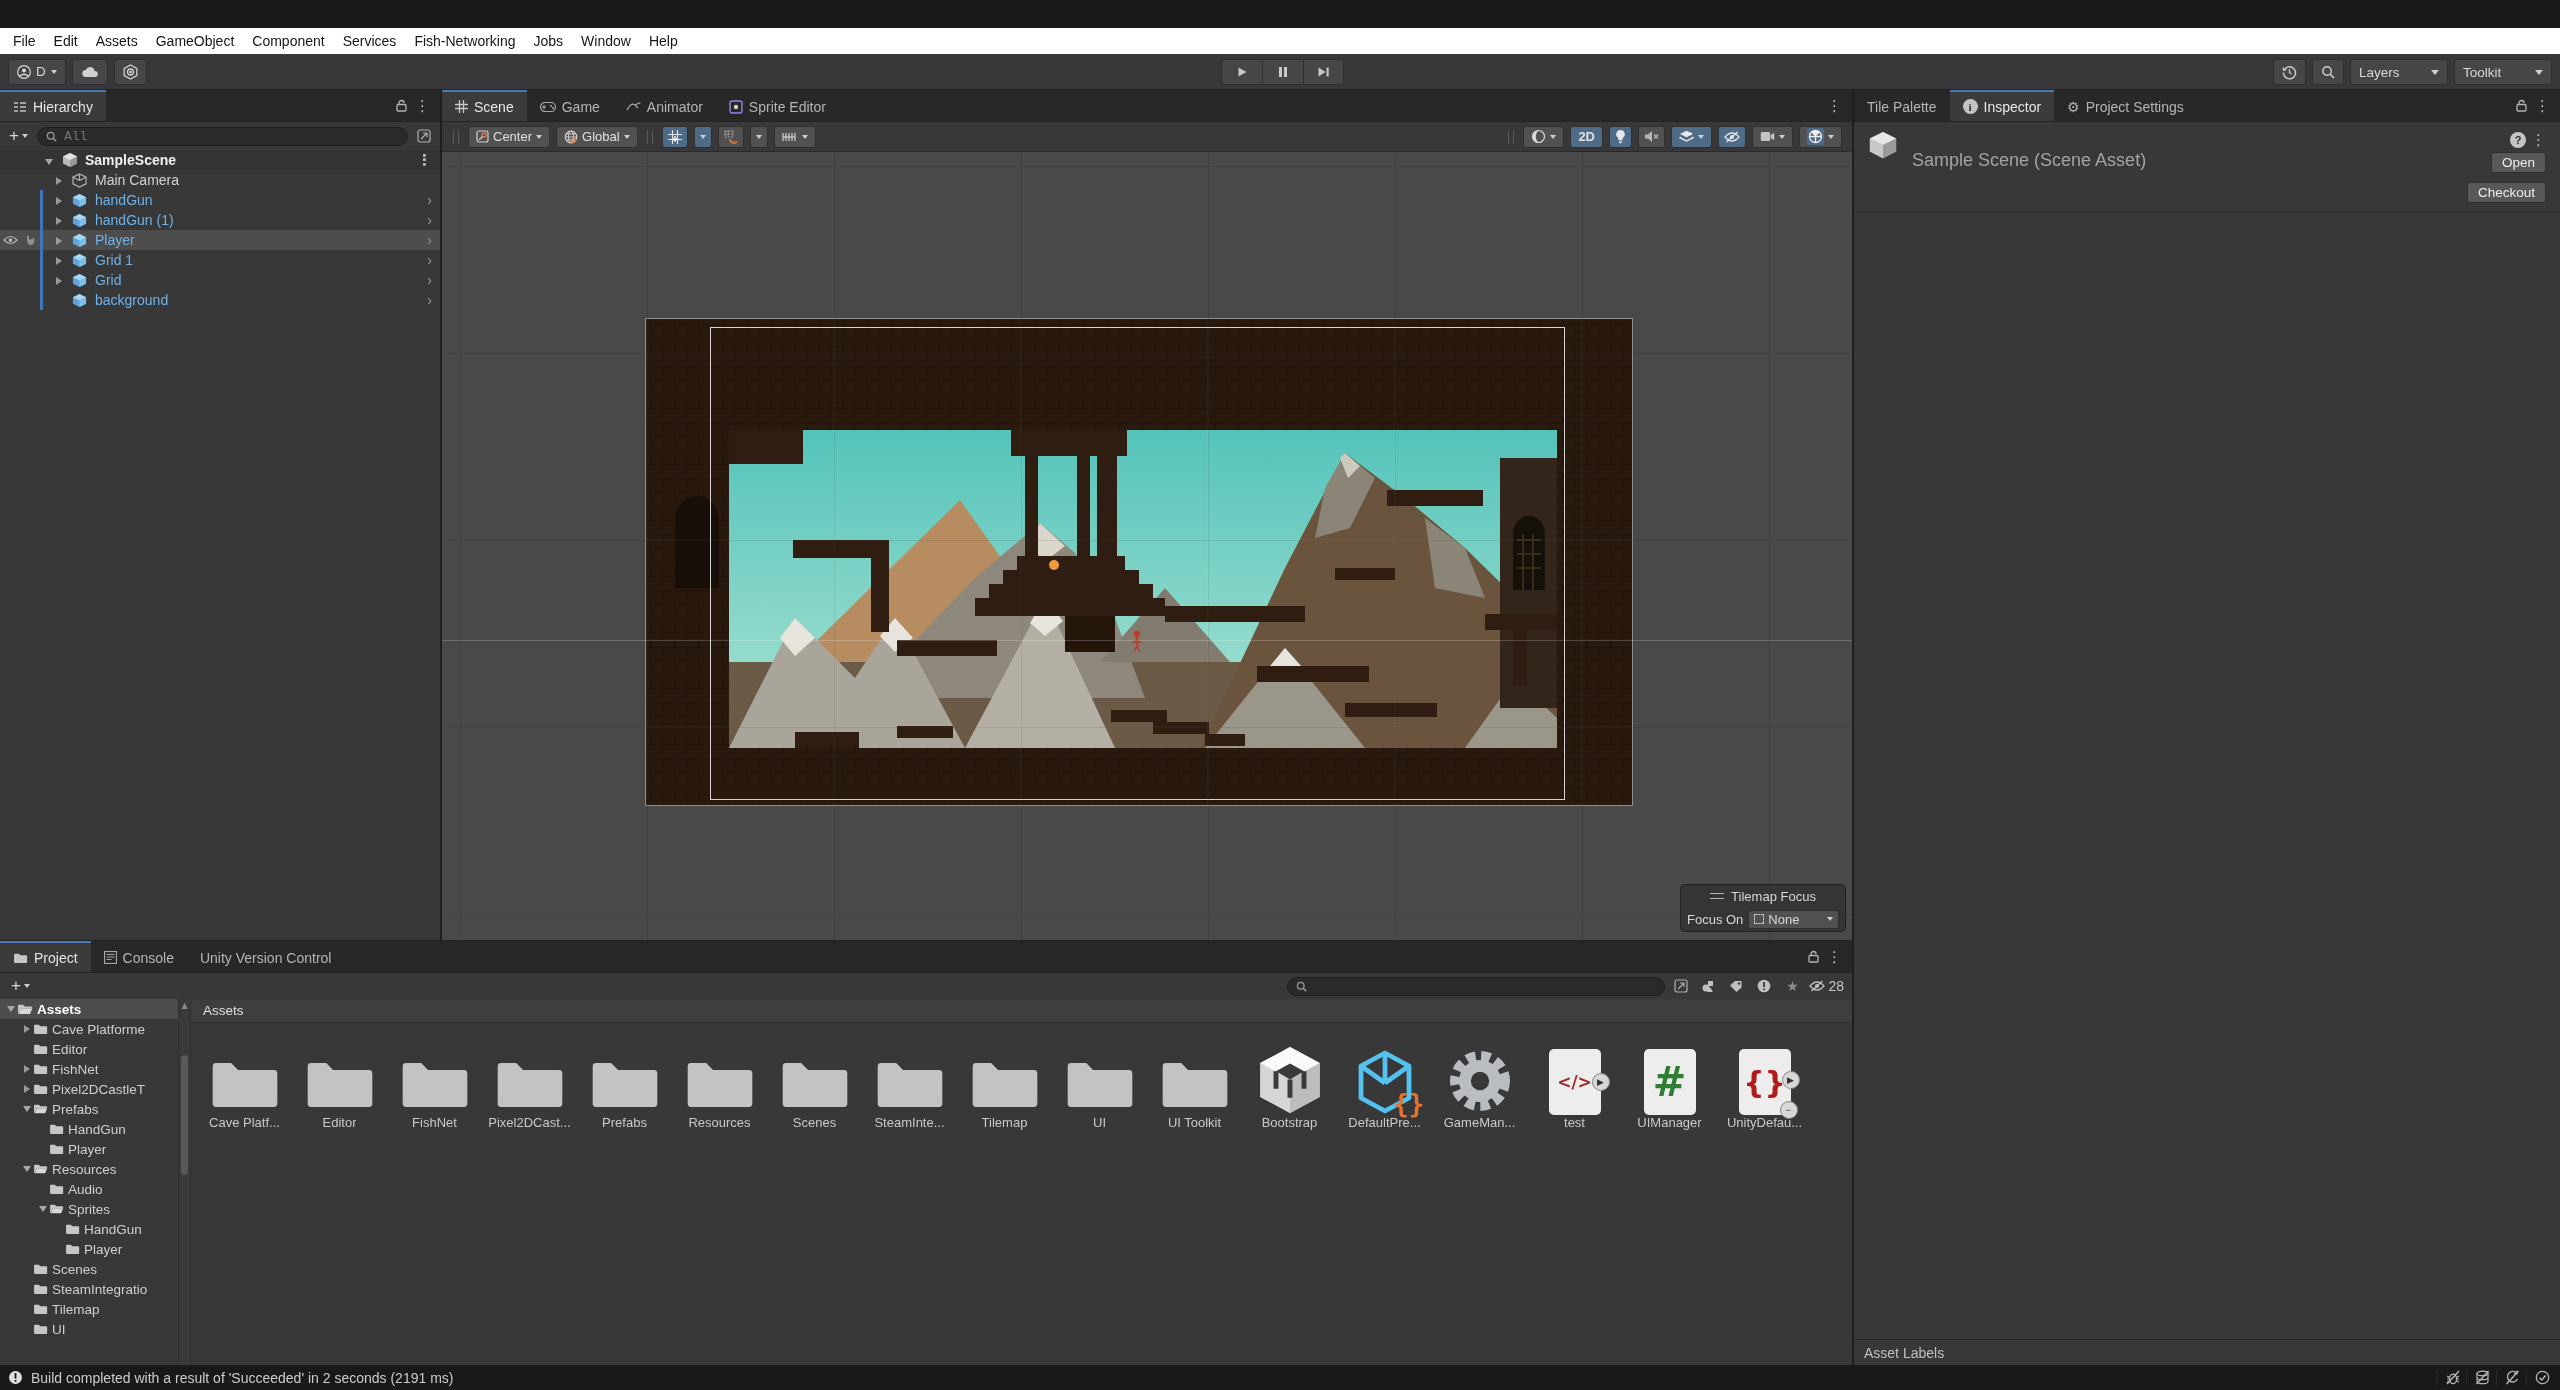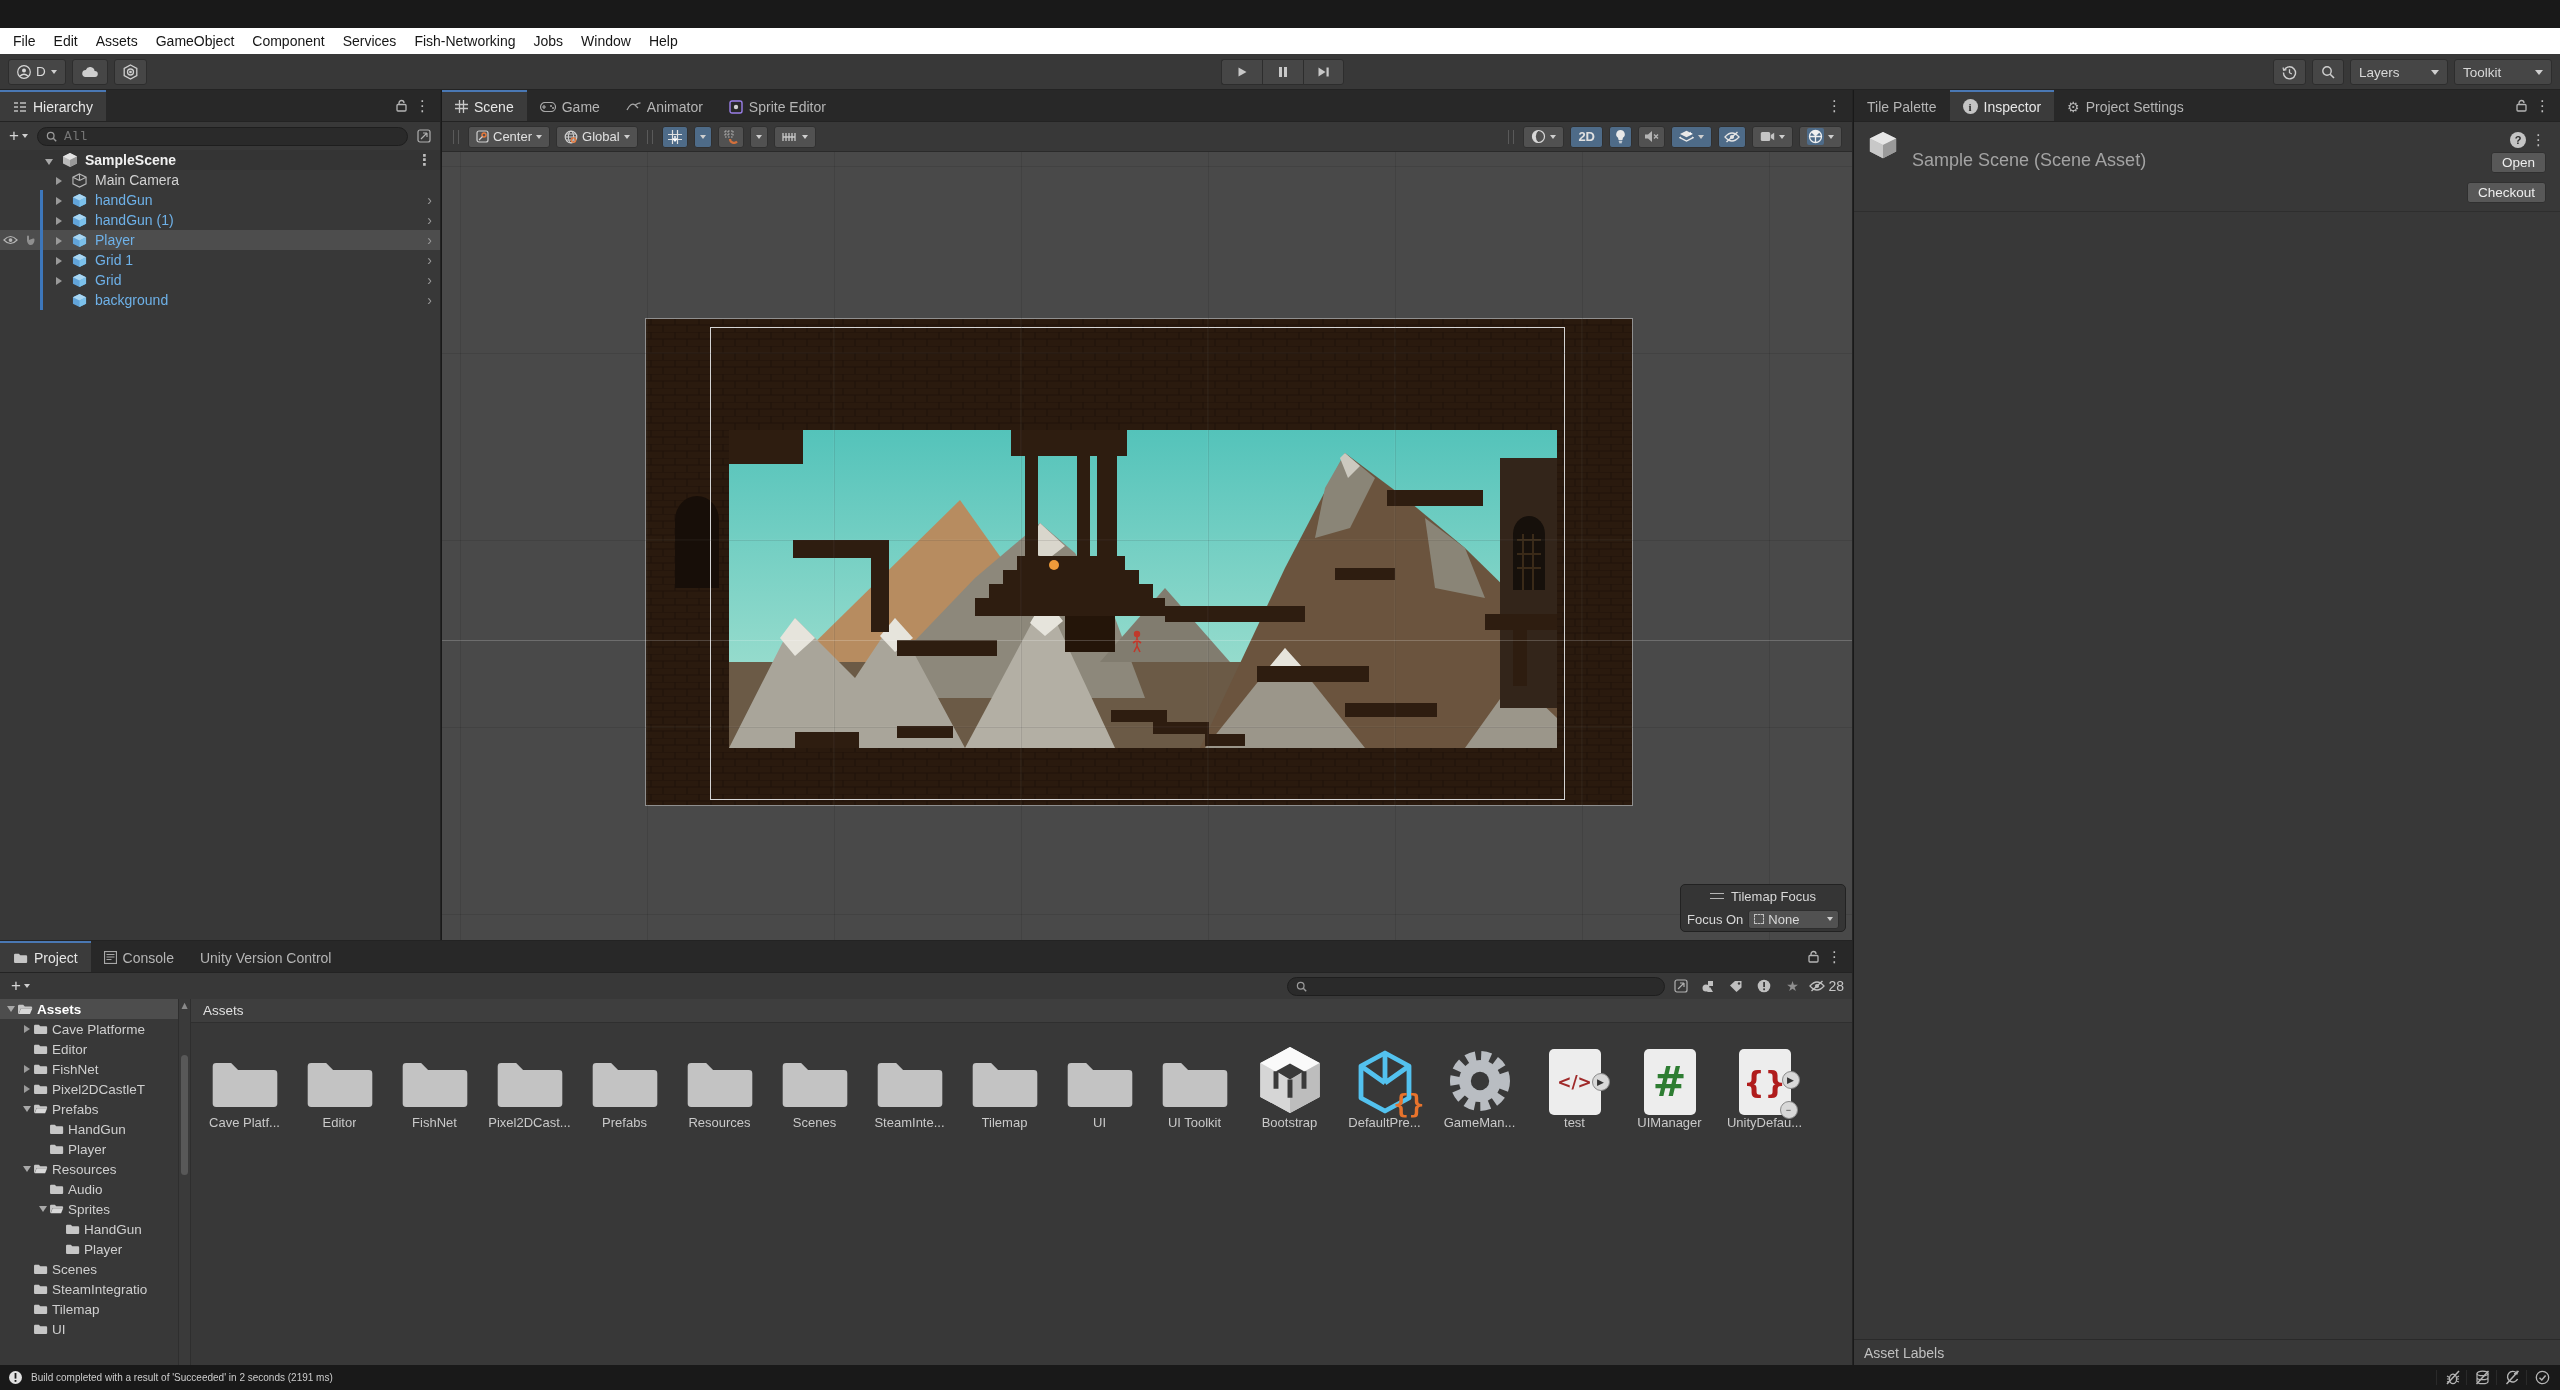--- a/index.html
+++ b/index.html
@@ -126,21 +126,21 @@
   .doc{width:52px;height:66px;background:#ededed;border-radius:5px;position:relative;display:flex;align-items:center;justify-content:center;}
   .doc .sym{font-weight:bold;font-family:"DejaVu Sans",sans-serif;}
   .badge{position:absolute;width:18px;height:18px;border-radius:50%;background:#d8d8d8;border:1px solid #8a8a8a;
         display:flex;align-items:center;justify-content:center;font-size:9px;color:#333;}
   .crumbbar{height:26px;border-top:1px solid #2a2a2a;background:#383838;display:flex;align-items:center;padding:0 8px;gap:6px;}
   .slider{margin-left:auto;width:64px;height:2px;background:#6a6a6a;position:relative;margin-right:14px;}
   .slider .knob{position:absolute;left:32px;top:-5px;width:12px;height:12px;border-radius:50%;background:#9a9a9a;}
 
   
   #statusbar{position:absolute;left:0;top:1365px;width:2560px;height:25px;background:#191919;display:flex;
-        align-items:center;padding:0 8px;gap:8px;color:#cccccc;font-size:10px;}
+        align-items:center;padding:0 8px;gap:8px;color:#cccccc;font-size:14px;}
   .stright{margin-left:auto;display:flex;align-items:center;gap:4px;}
   .stic{width:26px;display:flex;justify-content:center;border-left:1px solid #2a2a2a;padding-left:6px;}
   svg{display:block;}
 </style>
 </head>
 <body>
 
 <div id="root">
 
 

